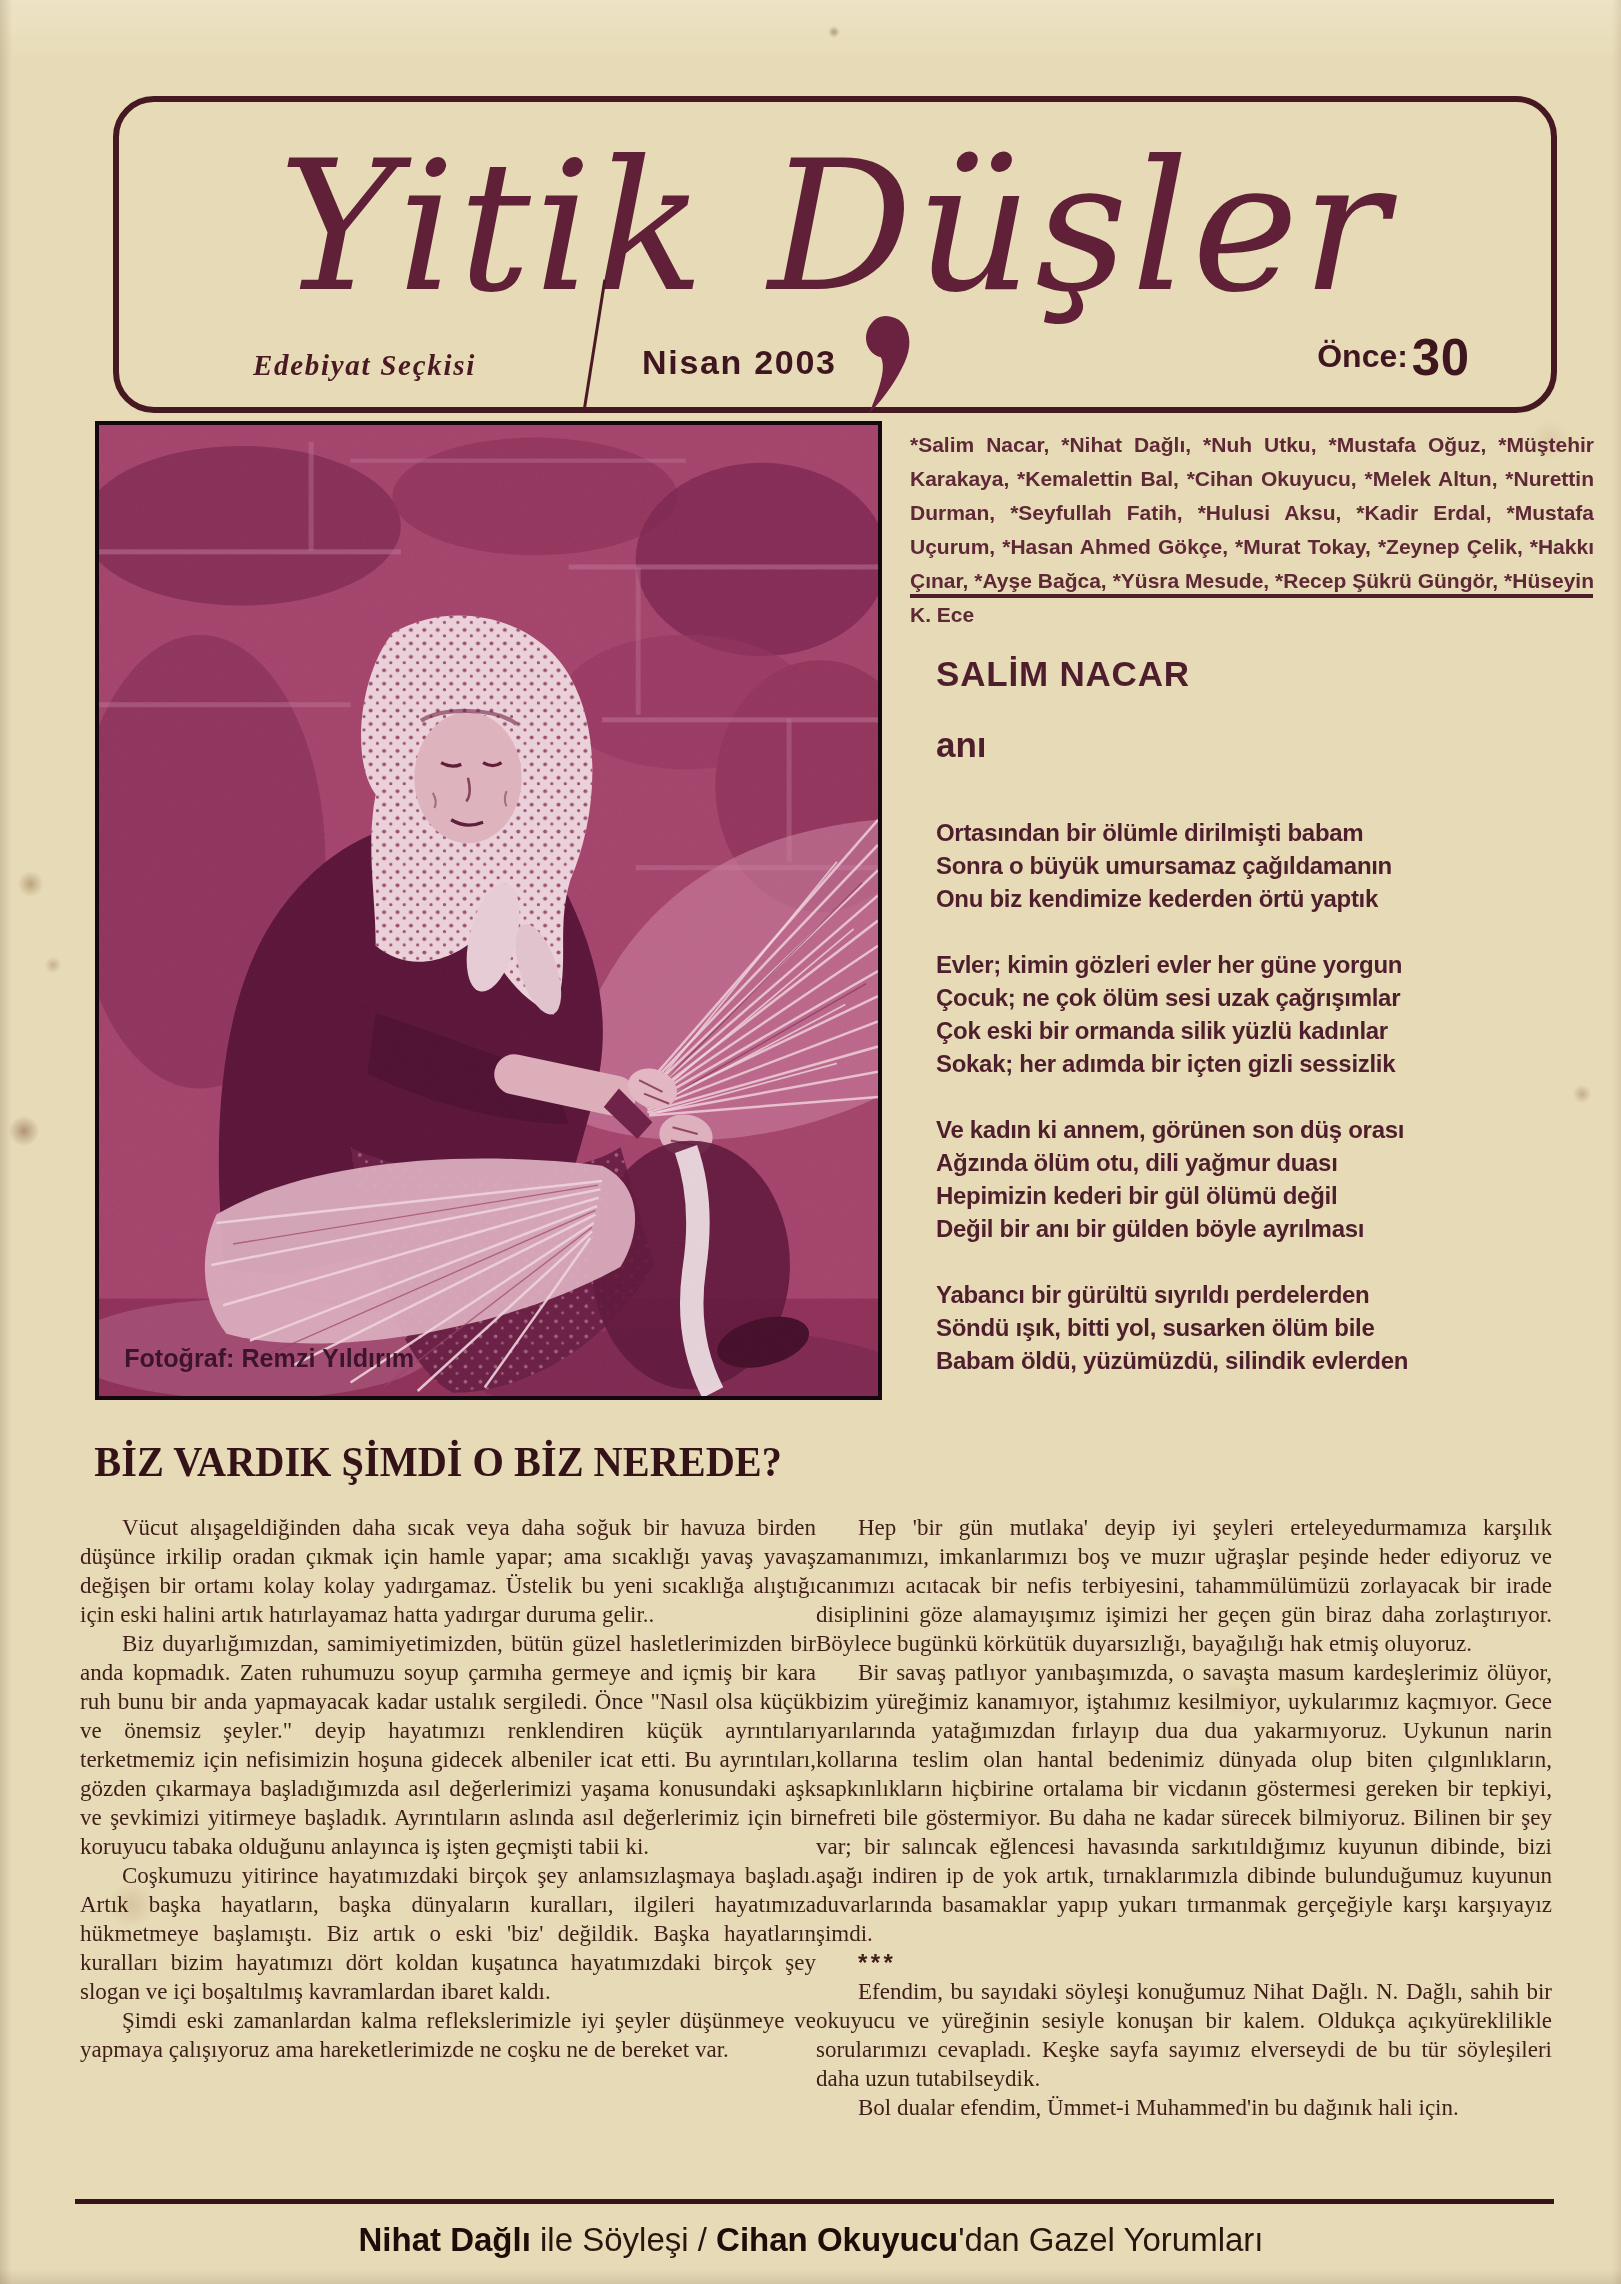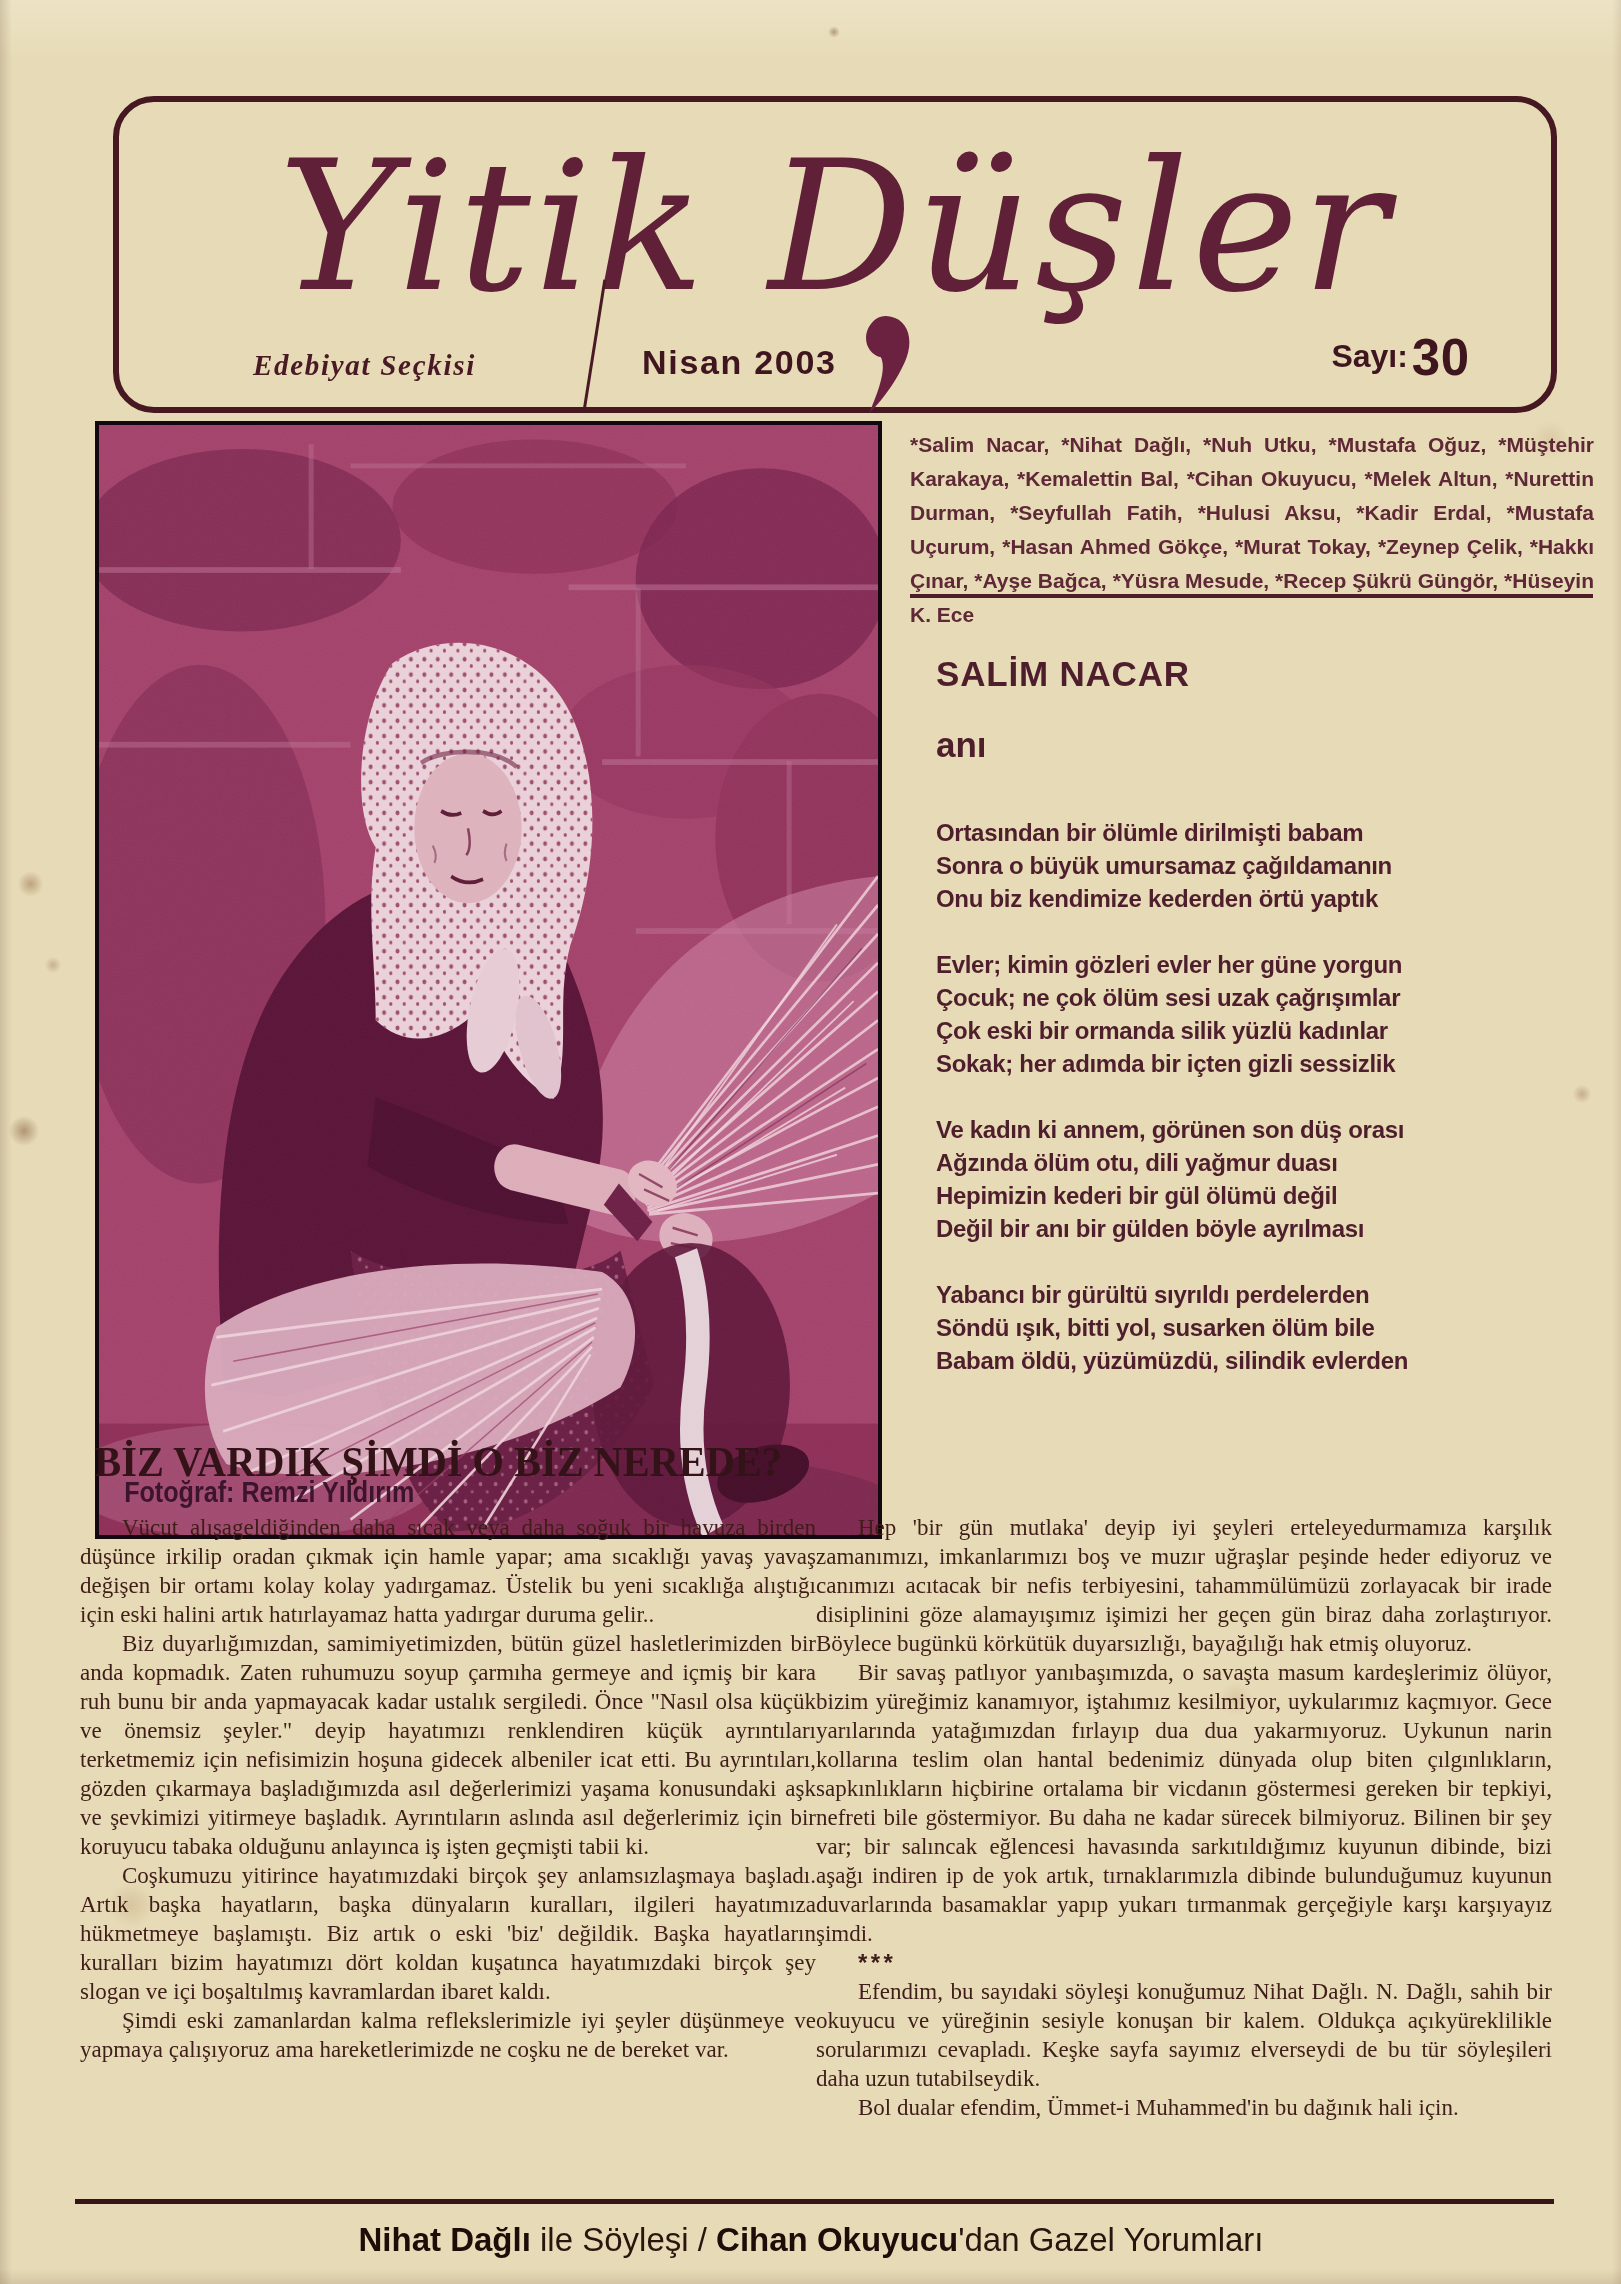--- a/index.html
+++ b/index.html
@@ -63,21 +63,21 @@
   .poem { position:absolute; left:936px; top:654px; width:661px;
           font-family:"Liberation Sans",sans-serif; color:#4e1e2c; }
   .poem-author { font-size:35px; font-weight:700; letter-spacing:0.8px; }
   .poem-title  { margin-top:31px; font-size:35px; font-weight:700; }
   .poem-body   { margin-top:51px; }
   .stanza      { margin-bottom:33px; }
   .pline { font-size:24px; font-weight:700; line-height:33px;
            letter-spacing:-0.3px; white-space:nowrap; }
 
   
-  .photo { position:absolute; left:95px; top:421px; width:787px; height:1118px;
+  .photo { position:absolute; left:95px; top:421px; width:787px; height:979px;
            border:4.2px solid #140810; background:#a3436b; }
   .photo svg { display:block; width:100%; height:100%; }
 
   
   .headline {
     position:absolute; left:80px; top:1438px; width:716px; text-align:center;
     font-family:"Liberation Serif",serif; font-size:42px; color:#331318;
     transform:scaleX(.96); transform-origin:center; white-space:nowrap;
   }
   .article { position:absolute; left:80px; top:1513px; width:1472px;
@@ -98,21 +98,21 @@
 </head>
 <body>
 
 <div class="page">
 
   <header class="masthead">
     <div class="masthead-title">Yitik Düşler</div>
     <div class="sub-left">Edebiyat Seçkisi</div>
     <div class="sub-center">Nisan 2003</div>
     <div class="sub-right">
-      <span class="lbl">Sayı:</span>
+      <span class="lbl">Önce:</span>
       <span class="num">30</span>
     </div>
   </header>
   <div class="flourish-line"></div>
   <svg class="flourish-comma" viewBox="0 0 62 118">
     <path d="M34 2 C54 6 62 30 50 56 C42 74 28 96 8 116 C22 84 28 62 22 50 C6 46 0 28 8 14 C14 3 24 -1 34 2 Z" fill="#6b2240"></path>
   </svg>
 
   <div class="contributors">*Salim Nacar, *Nihat Dağlı, *Nuh Utku, *Mustafa Oğuz, *Müştehir Karakaya, *Kemalettin Bal, *Cihan Okuyucu, *Melek Altun, *Nurettin Durman, *Seyfullah Fatih, *Hulusi Aksu, *Kadir Erdal, *Mustafa Uçurum, *Hasan Ahmed Gökçe, *Murat Tokay, *Zeynep Çelik, *Hakkı Çınar, *Ayşe Bağca, *Yüsra Mesude, *Recep Şükrü Güngör, *Hüseyin K. Ece</div>
   <div class="contrib-rule"></div>

